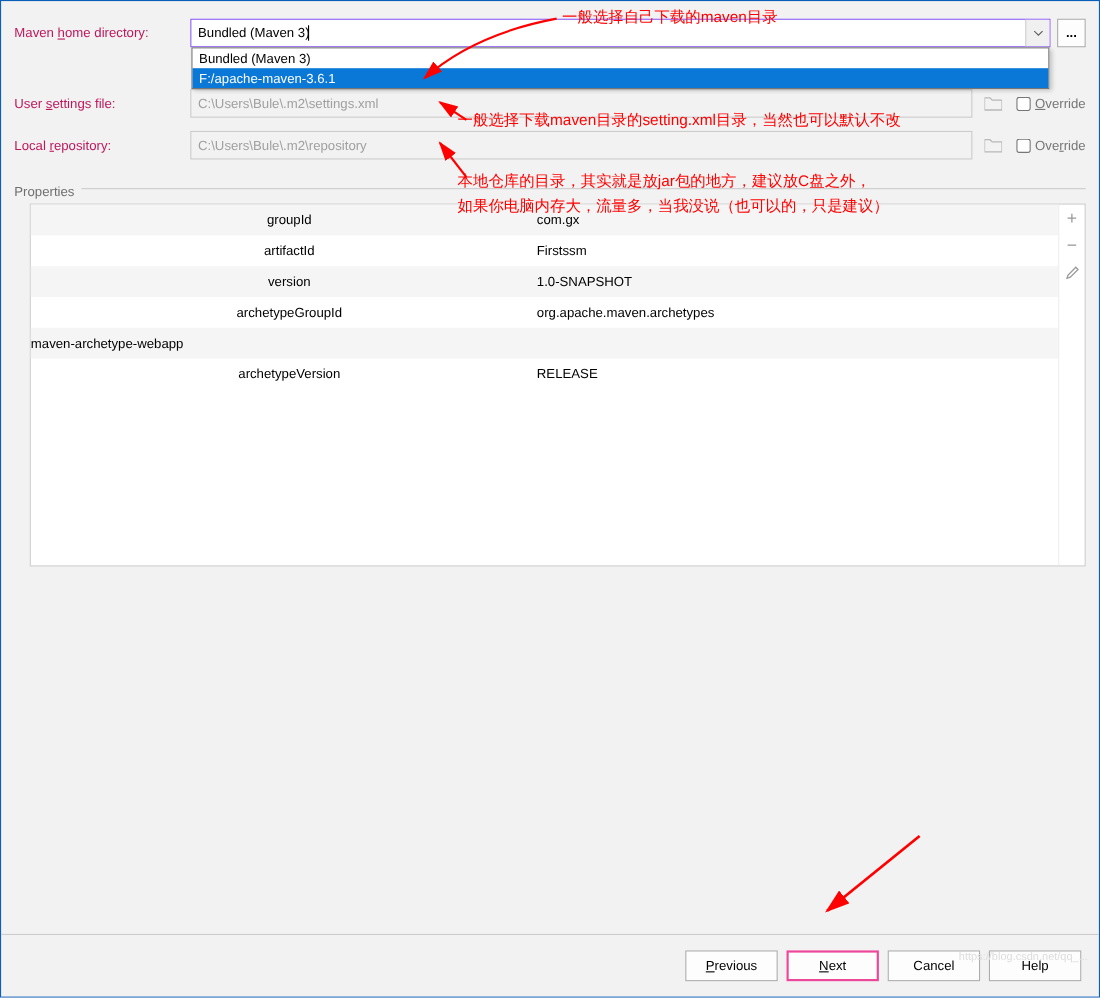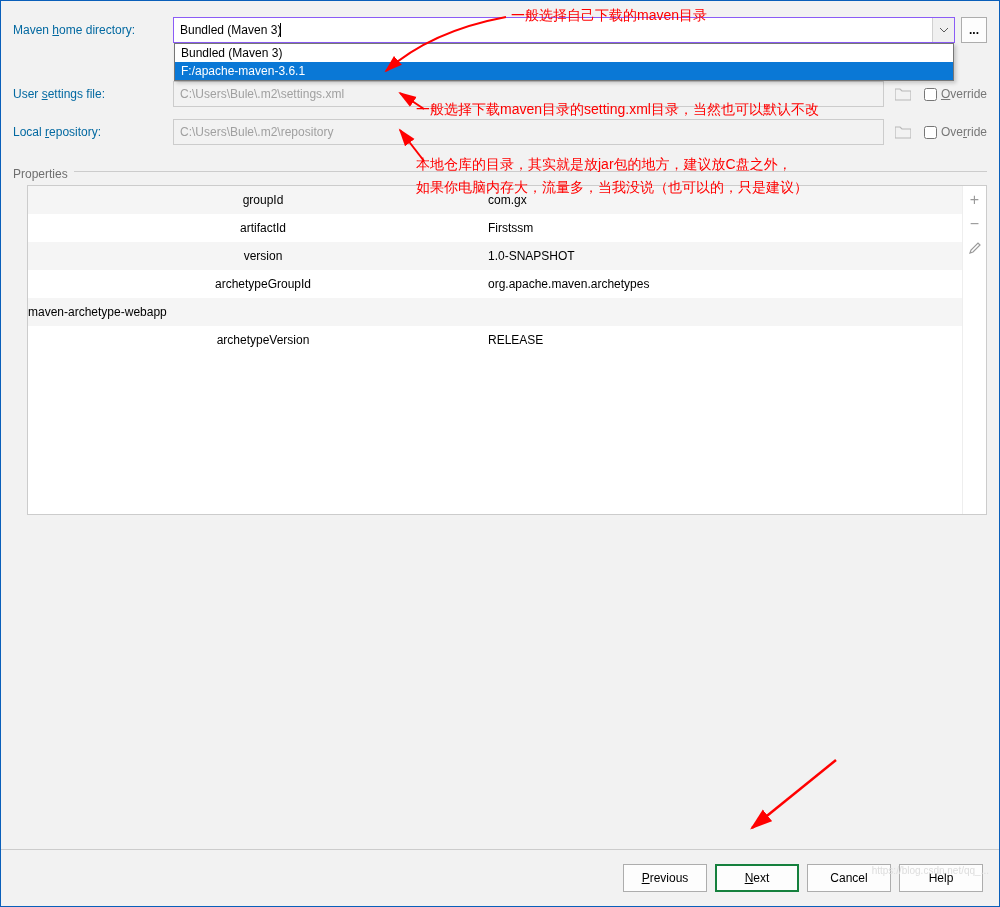--- a/index.html
+++ b/index.html
@@ -6,21 +6,21 @@
   html, body { margin:0; padding:0; font-family: "Segoe UI", Tahoma, sans-serif; font-size:12px; color:#000; background:#fff; }
   .window { width:1000px; height:907px; background:#f2f2f2; display:flex; flex-direction:column; border:1px solid #0a5fba; }
   .titlebar { height:30px; background:#0a78d6; color:#fff; display:flex; align-items:center; padding:0 0 0 8px; }
   .titlebar .app-icon { width:16px; height:16px; background:#3a2a2f; border-radius:2px; display:flex; align-items:center; justify-content:center; margin-right:8px; }
   .titlebar .app-icon svg { width:10px; height:10px; }
   .titlebar .wtitle { flex:1; font-size:12px; }
   .titlebar .wbtns { display:flex; height:30px; }
   .titlebar .wbtn { width:45px; height:30px; display:flex; align-items:center; justify-content:center; color:#fff; }
   .content { flex:1; padding:16px 12px 8px 12px; display:flex; flex-direction:column; position:relative; overflow:hidden; }
   .row { display:flex; align-items:center; margin-bottom:12px; position:relative; }
-  .lbl { width:160px; color:#0369a1; }
+  .lbl { width:160px; color:#be185d; }
   .lbl u { text-decoration:underline; }
   .combo-wrap { flex:1; display:flex; align-items:center; position:relative; }
   .combo { flex:1; height:26px; background:#fff; border:1px solid #8b5cf6; display:flex; align-items:center; padding:0 6px; position:relative; }
   .combo .caret { width:22px; height:24px; position:absolute; right:0; top:0; border-left:1px solid #d0d0d0; display:flex; align-items:center; justify-content:center; background:#f0f0f0; }
   .dots-btn { width:26px; height:26px; margin-left:6px; background:#fdfdfd; border:1px solid #adadad; display:flex; align-items:center; justify-content:center; font-weight:bold; }
   .dropdown { position:absolute; left:0; top:25px; right:0; background:#fff; border:1px solid #767676; z-index:50; box-shadow: 2px 2px 4px rgba(0,0,0,.2); }
   .dd-item { height:18px; line-height:18px; padding:0 6px; }
   .dd-item.sel { background:#0a78d6; color:#fff; }
   .disabled-input { flex:1; height:26px; background:#f2f2f2; border:1px solid #cccccc; color:#a0a0a0; display:flex; align-items:center; padding:0 6px; }
   .folder-btn { width:26px; height:26px; margin-left:6px; display:flex; align-items:center; justify-content:center; color:#b0b0b0; }
@@ -33,21 +33,21 @@
   .props-body { flex:1; }
   .prow { display:flex; height:28px; align-items:center; }
   .prow.alt { background:#f5f5f5; }
   .pname { width:460px; padding-left:10px;text-align:center; }
   .pval { flex:1; }
   .side-btns { width:24px; border-left:1px solid #eee; display:flex; flex-direction:column; align-items:center; padding-top:4px; gap:4px; }
   .side-btn { width:20px; height:20px; color:#9a9a9a; display:flex; align-items:center; justify-content:center; font-size:16px; }
   .footer-sep { height:1px; background:#cccccc; margin:12px -12px 14px -12px; }
   .footer { display:flex; justify-content:flex-end; gap:8px; padding:0 4px 6px 0; }
   .btn { min-width:84px; height:28px; border:1px solid #adadad; background:#fdfdfd; display:flex; align-items:center; justify-content:center; padding:0 12px; }
-  .btn.primary { border:2px solid #15803d; }
+  .btn.primary { border:2px solid #ec4899; }
   .btn u { text-decoration:underline; }
   .ann { position:absolute; color:#ff0000; font-size:14px; font-family:"Microsoft YaHei","SimSun",sans-serif; pointer-events:none; white-space:nowrap; z-index:200; }
   .arrow-svg { position:absolute; pointer-events:none; z-index:190; }
   .watermark { position:absolute; right:10px; bottom:30px; color:#ddd; font-size:10px; pointer-events:none;text-align:right; }
 </style>
 </head>
 <body>
 
 <div class="window">
 

